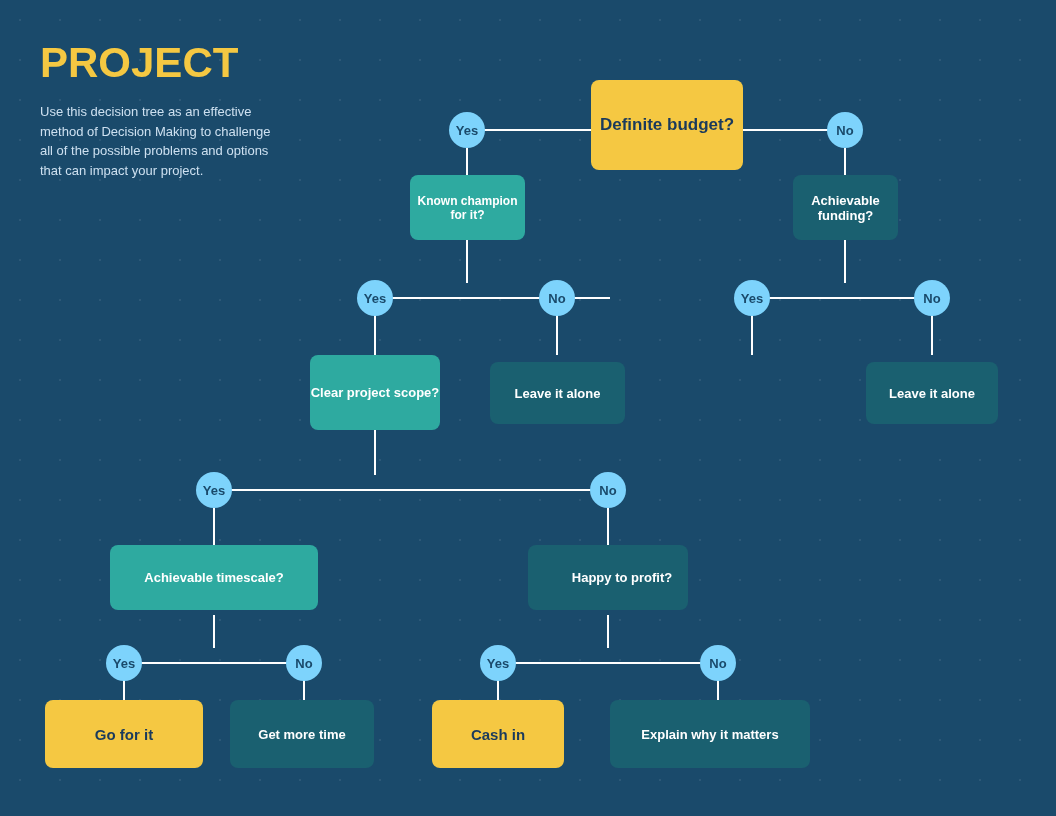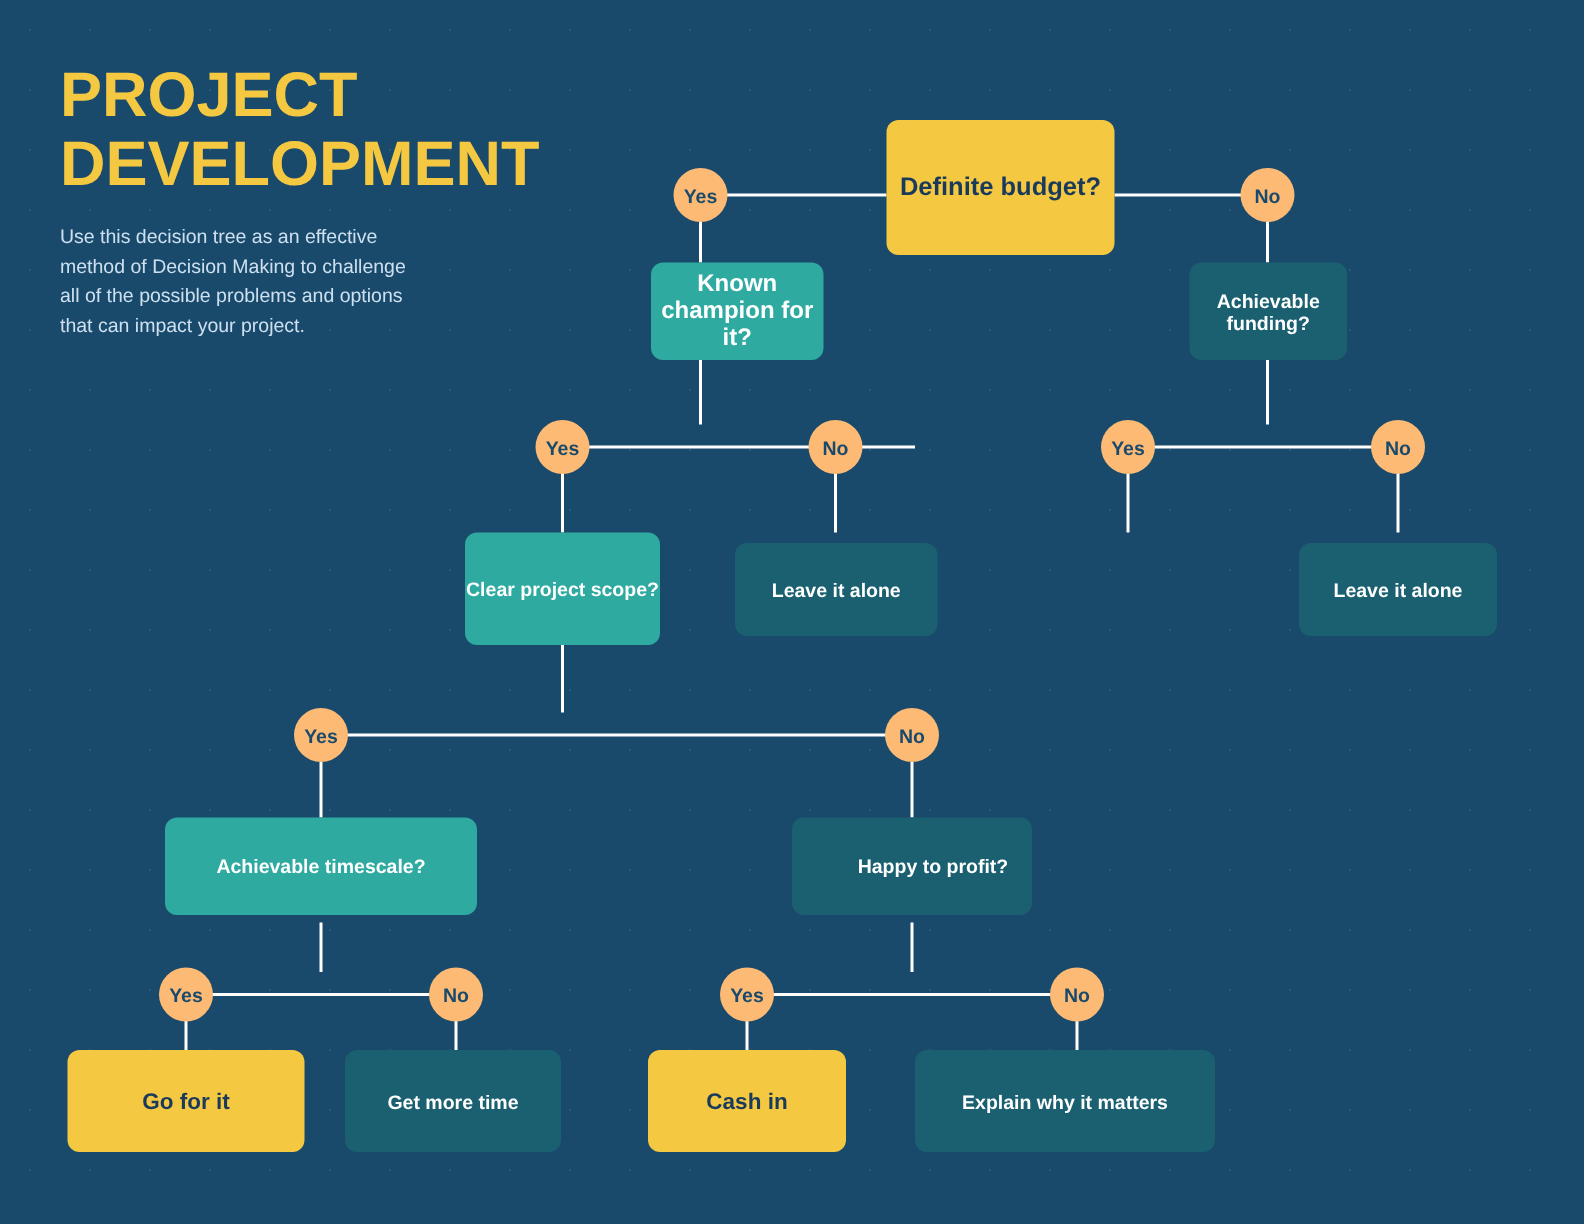--- a/index.html
+++ b/index.html
@@ -78,21 +78,21 @@
       background-color: #1a6070;
       color: #fff;
     }
 
     
     .circle {
       position: absolute;
       width: 36px;
       height: 36px;
       border-radius: 50%;
-      background-color: #fdba74;
+      background-color: #7dd3fc;
       display: flex;
       align-items: center;
       justify-content: center;
       font-weight: 700;
       font-size: 13px;
       color: #1a4a6b;
       z-index: 10;
     }
 
     
@@ -112,21 +112,20 @@
     }
   </style>
 </head>
 <body>
 
 <div class="container">
   <div class="bg-pattern"></div>
 
   <div class="title">
     <h1>PROJECT</h1>
-    <h1>DEVELOPMENT</h1>
     <p>Use this decision tree as an effective method of Decision Making to challenge all of the possible problems and options that can impact your project.</p>
   </div>
 
   <svg class="connectors">
 
     <line x1="591" y1="130" x2="467" y2="130"></line>
 
     <line x1="467" y1="148" x2="467" y2="175"></line>
 
     <line x1="743" y1="130" x2="845" y2="130"></line>
@@ -172,21 +171,21 @@
   </div>
 
   <div class="circle" style="left:449px; top:112px;">
     <span>Yes</span>
   </div>
 
   <div class="circle" style="left:827px; top:112px;">
     <span>No</span>
   </div>
 
-  <div class="node node-teal" style="left:410px; top:175px; width:115px; height:65px; font-size:16px;margin-left:24px;">
+  <div class="node node-teal" style="left:410px; top:175px; width:115px; height:65px; font-size:12px;">
     <span>Known champion for it?</span>
   </div>
 
   <div class="node node-dark" style="left:793px; top:175px; width:105px; height:65px; font-size:13px;">
     <span>Achievable funding?</span>
   </div>
 
   <div class="circle" style="left:357px; top:280px;">
     <span>Yes</span>
   </div>

